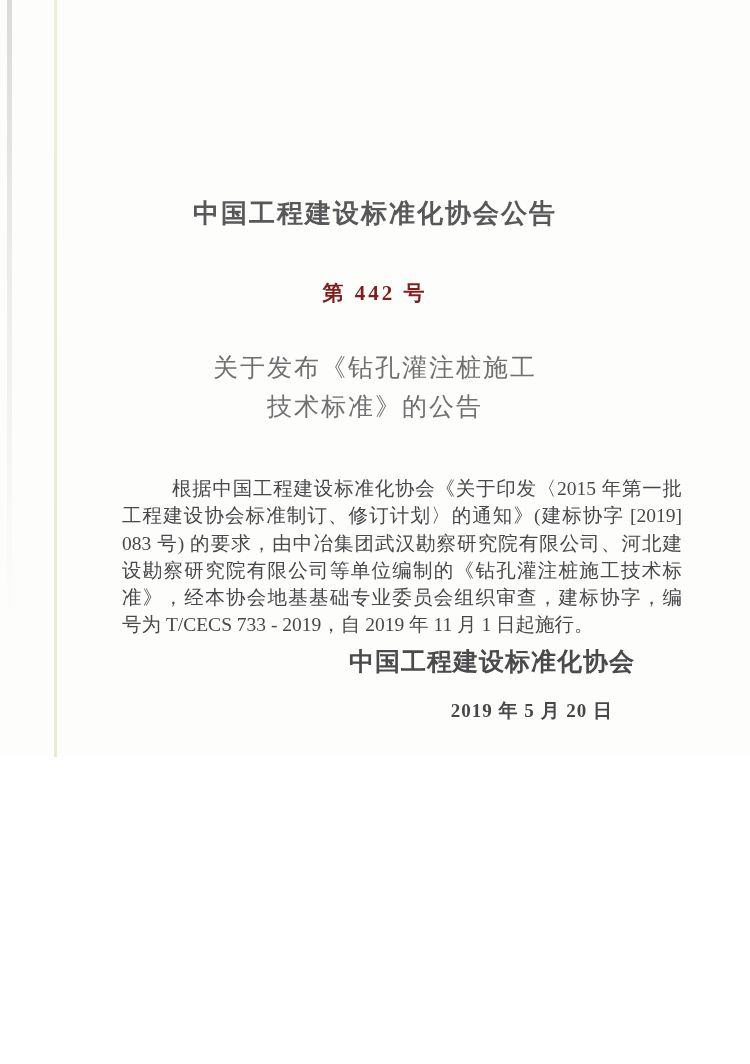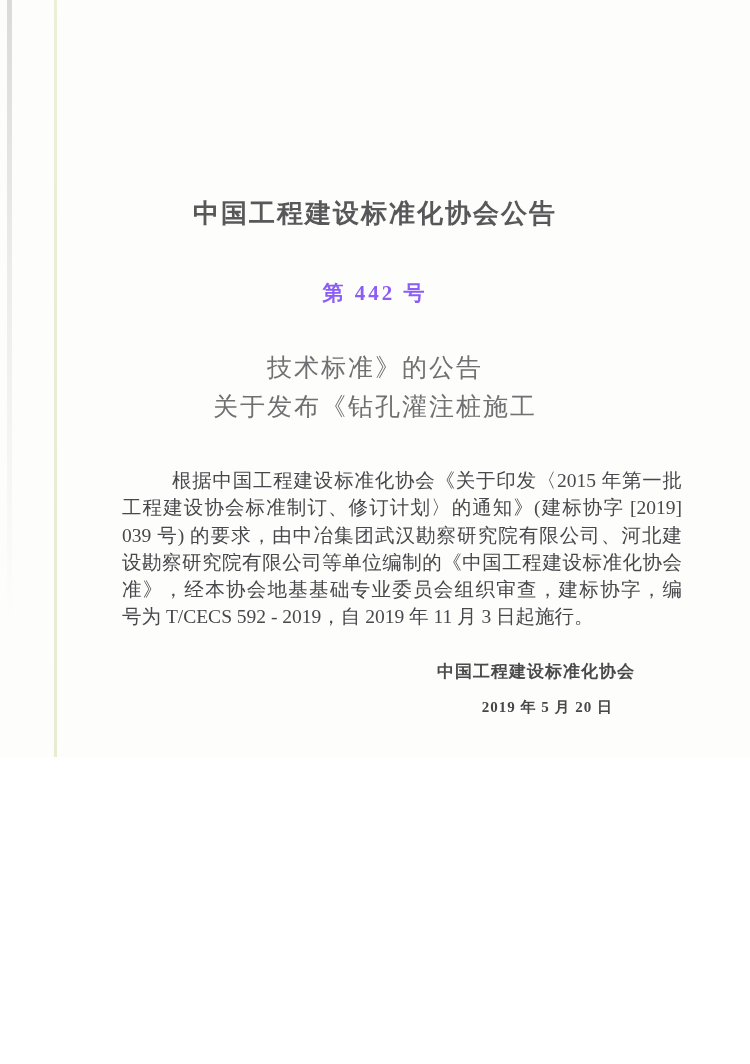--- a/index.html
+++ b/index.html
@@ -51,21 +51,21 @@
     letter-spacing: 2px;
     color: #58585a;
   }
   .doc-number {
     position: absolute;
     left: 0; right: 0; top: 279px;
     text-align: center;
     font-weight: 700;
     font-size: 21px;
     letter-spacing: 3px;
-    color: #8b5cf6;
+    color: #7f1d1d;
   }
   .subject {
     position: absolute;
     left: 0; right: 0; top: 348px;
     text-align: center;
     font-size: 25px;
     line-height: 39px;
     letter-spacing: 2px;
     color: #707072;
   }
@@ -74,36 +74,36 @@
     left: 122px; top: 467px;
     width: 560px;
     font-size: 19.5px;
     line-height: 27.3px;
     color: #48484c;
   }
   .body-line {
     text-align: justify;
     text-align-last: justify;
   }
-  .body-line.first { text-indent: 50px; }
+  .body-line.first { text-indent: 50px; margin-top: 8px; }
   .body-line.last { text-align-last: left; }
   .signature {
     position: absolute;
-    right: 115px; top: 660px;
+    right: 115px; top: 645px;
     font-family: "Liberation Sans", "DejaVu Sans", sans-serif;
     font-weight: 700;
-    font-size: 17px;
+    font-size: 25px;
     letter-spacing: 1px;
     color: #4a4a4d;
   }
   .sign-date {
     position: absolute;
     right: 137px; top: 698px;
     font-weight: 700;
-    font-size: 15px;
+    font-size: 19px;
     letter-spacing: 1px;
     color: #47474a;
   }
   .page-number {
     position: absolute;
     left: 610px; top: 955px;
     font-size: 16px;
     letter-spacing: 6px;
     color: #868688;
   }
@@ -115,31 +115,31 @@
 
   <div class="edge-shadow-left"></div>
   <div class="fold-line"></div>
   <div class="bottom-shadow"></div>
   <div class="green-strip" style="background: rgb(140, 196, 105);"></div>
 
   <div class="org-title">中国工程建设标准化协会公告</div>
   <div class="doc-number">第 442 号</div>
 
   <div class="subject">
+    <div>关于发布《钻孔灌注桩施工</div>
     <div>技术标准》的公告</div>
-    <div>关于发布《钻孔灌注桩施工</div>
   </div>
 
   <div class="body-block">
     <div class="body-line first">根据中国工程建设标准化协会《关于印发〈2015 年第一批</div>
     <div class="body-line">工程建设协会标准制订、修订计划〉的通知》(建标协字 [2019]</div>
-    <div class="body-line">039 号) 的要求，由中冶集团武汉勘察研究院有限公司、河北建</div>
-    <div class="body-line">设勘察研究院有限公司等单位编制的《中国工程建设标准化协会</div>
+    <div class="body-line">083 号) 的要求，由中冶集团武汉勘察研究院有限公司、河北建</div>
+    <div class="body-line">设勘察研究院有限公司等单位编制的《钻孔灌注桩施工技术标</div>
     <div class="body-line">准》，经本协会地基基础专业委员会组织审查，建标协字，编</div>
-    <div class="body-line last">号为 T/CECS 592 - 2019，自 2019 年 11 月 3 日起施行。</div>
+    <div class="body-line last">号为 T/CECS 733 - 2019，自 2019 年 11 月 1 日起施行。</div>
   </div>
 
   <div class="signature">中国工程建设标准化协会</div>
   <div class="sign-date">2019 年 5 月 20 日</div>
 
   <div class="page-number">· 3 ·</div>
 
 </div>
 
 </body></html>

